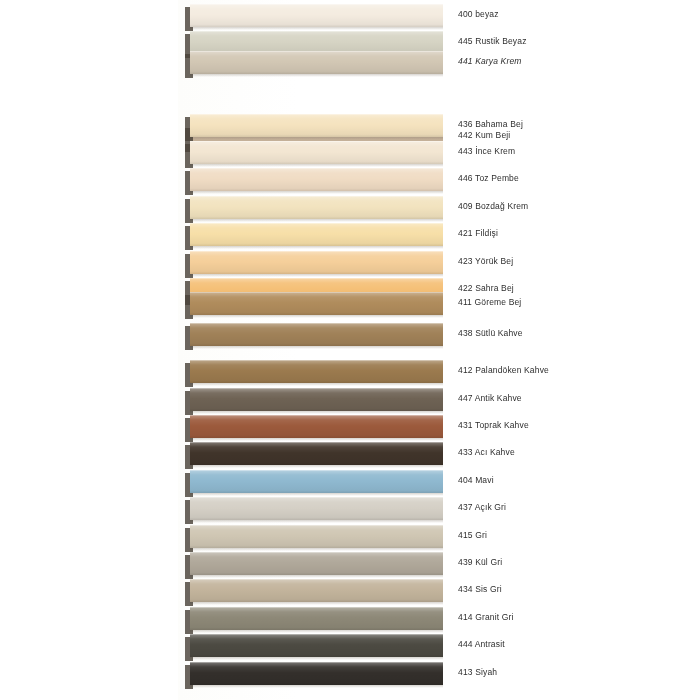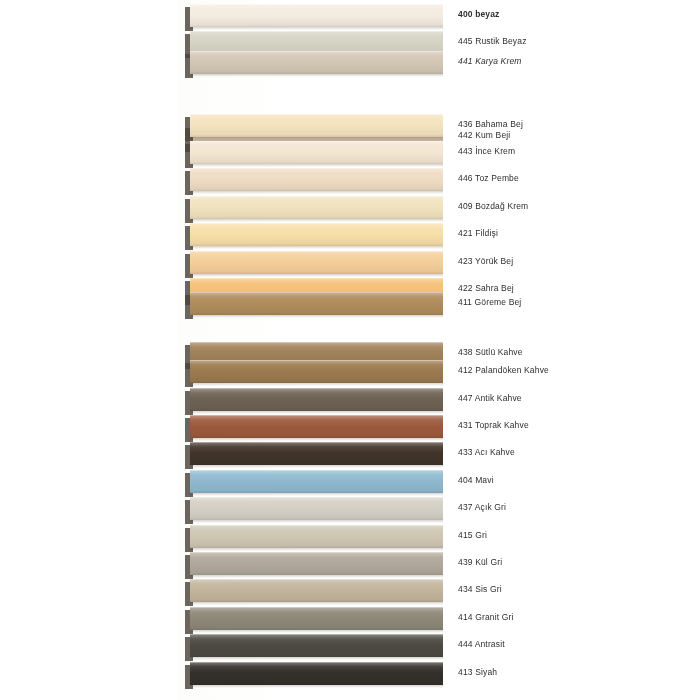--- a/index.html
+++ b/index.html
@@ -102,21 +102,21 @@
 
 <div id="chart">
   <div class="paper"></div>
   <div id="rows">
       <div class="row" style="top: 4px;">
         <div class="shadow"></div>
         <div class="cap" style="background: rgb(74, 67, 57);"></div>
         <div class="bar" style="background: rgb(244, 236, 224);">
           <div class="gloss"></div>
         </div>
-        <div class="label" style="color: rgb(46, 46, 46); font-weight: bold;">400 beyaz</div>
+        <div class="label" style="color: rgb(46, 46, 46);">400 beyaz</div>
       </div>
       <div class="row" style="top: 31.4px;">
         <div class="shadow"></div>
         <div class="cap" style="background: rgb(74, 67, 57);"></div>
         <div class="bar" style="background: rgb(214, 212, 196);">
           <div class="gloss"></div>
         </div>
         <div class="label" style="color: rgb(46, 46, 46);">445 Rustik Beyaz</div>
       </div>
       <div class="row" style="top: 51px; font-style: italic;">
@@ -192,21 +192,21 @@
         <div class="label" style="color: rgb(46, 46, 46);">422 Sahra Bej</div>
       </div>
       <div class="row" style="top: 292px;">
         <div class="shadow"></div>
         <div class="cap" style="background: rgb(74, 67, 57);"></div>
         <div class="bar" style="background: rgb(176, 140, 92);">
           <div class="gloss"></div>
         </div>
         <div class="label" style="color: rgb(46, 46, 46);">411 Göreme Bej</div>
       </div>
-      <div class="row" style="top: 342px;">
+      <div class="row" style="top: 323px;">
         <div class="shadow"></div>
         <div class="cap" style="background: rgb(74, 67, 57);"></div>
         <div class="bar" style="background: rgb(160, 129, 88);">
           <div class="gloss"></div>
         </div>
         <div class="label" style="color: rgb(46, 46, 46);">438 Sütlü Kahve</div>
       </div>
       <div class="row" style="top: 360.2px;">
         <div class="shadow"></div>
         <div class="cap" style="background: rgb(74, 67, 57);"></div>

